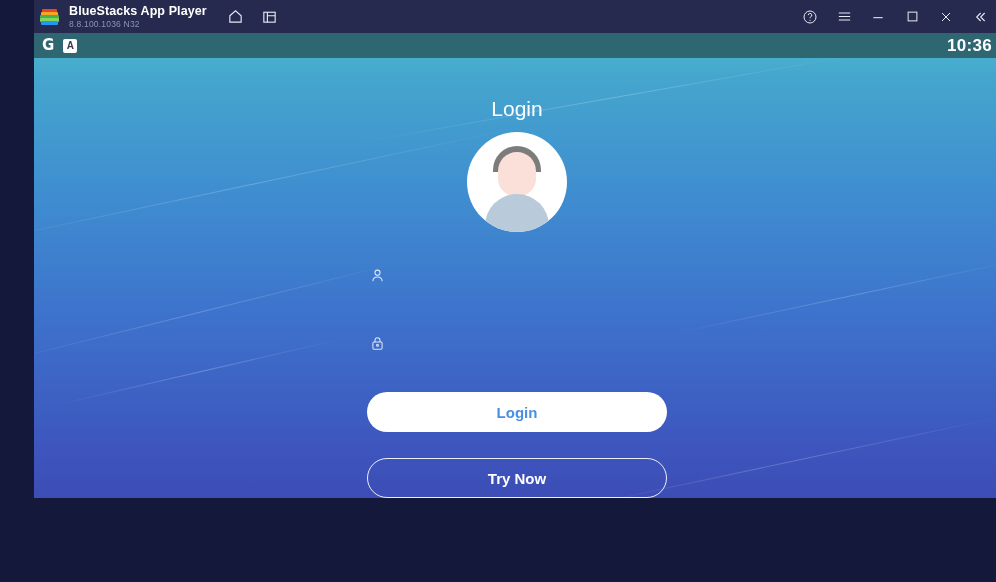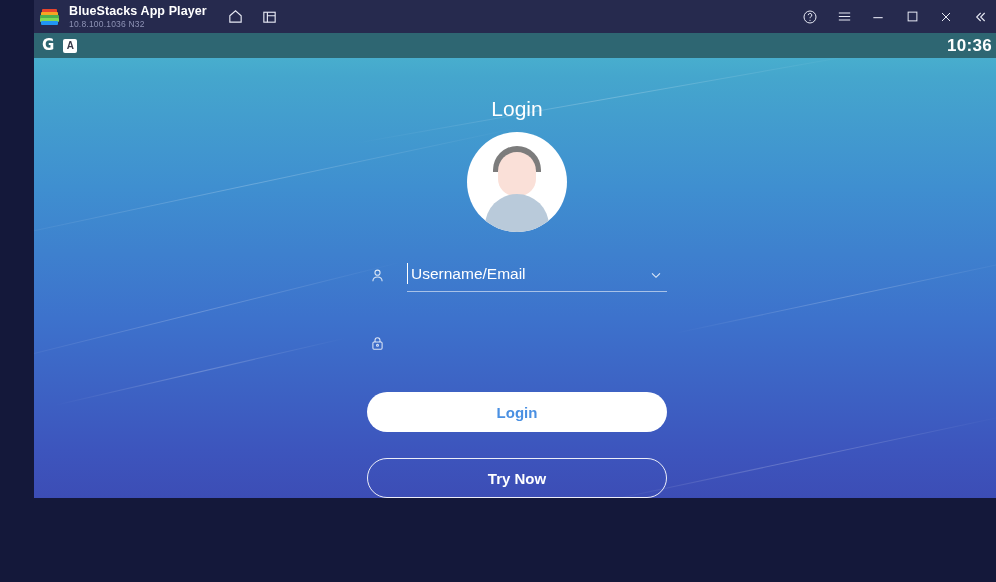--- a/index.html
+++ b/index.html
@@ -133,21 +133,21 @@
   <div class="titlebar">
     <div class="bs-logo">
       <i></i>
         <i></i>
         <i></i>
         <i></i>
         <i></i>
     </div>
     <div class="title-text">
       <div class="title-main">BlueStacks App Player</div>
-      <div class="title-ver">10.8.100.1036  N32</div>
+      <div class="title-ver">8.8.100.1036  N32</div>
     </div>
 
     <div class="tb-icons">
       <div class="tb-icon">
         <svg width="17" height="17" viewBox="0 0 24 24" fill="none" stroke="currentColor" stroke-width="1.6">
           <path d="M4 11 L12 4 L20 11 V20 H4 Z"></path>
         </svg>
       </div>
       <div class="tb-icon">
         <svg width="17" height="17" viewBox="0 0 24 24" fill="none" stroke="currentColor" stroke-width="1.6">
@@ -226,30 +226,20 @@
       </div>
 
       <div class="form">
 
         <div class="field">
           <div class="f-icon">
             <svg width="17" height="17" viewBox="0 0 24 24" fill="none" stroke="currentColor" stroke-width="1.5">
               <circle cx="12" cy="8" r="3.6"></circle>
               <path d="M5.5 20c0-3.6 2.9-6 6.5-6s6.5 2.4 6.5 6"></path>
             </svg>
-          </div>
-          <div class="f-box">
-            <div class="f-caret"></div>
-            <div class="f-text">Username/Email</div>
-            <div class="f-right">
-              <svg width="16" height="16" viewBox="0 0 24 24" fill="none" stroke="currentColor" stroke-width="1.6">
-                <path d="M6 9.5l6 6 6-6"></path>
-              </svg>
-            </div>
-            <div class="f-line"></div>
           </div>
         </div>
 
         <div class="field">
           <div class="f-icon">
             <svg width="17" height="17" viewBox="0 0 24 24" fill="none" stroke="currentColor" stroke-width="1.5">
               <rect x="5.5" y="10" width="13" height="10" rx="1.5"></rect>
               <path d="M8.5 10V7.5a3.5 3.5 0 0 1 7 0V10"></path>
               <circle cx="12" cy="14.5" r="1.4"></circle>
             </svg>

